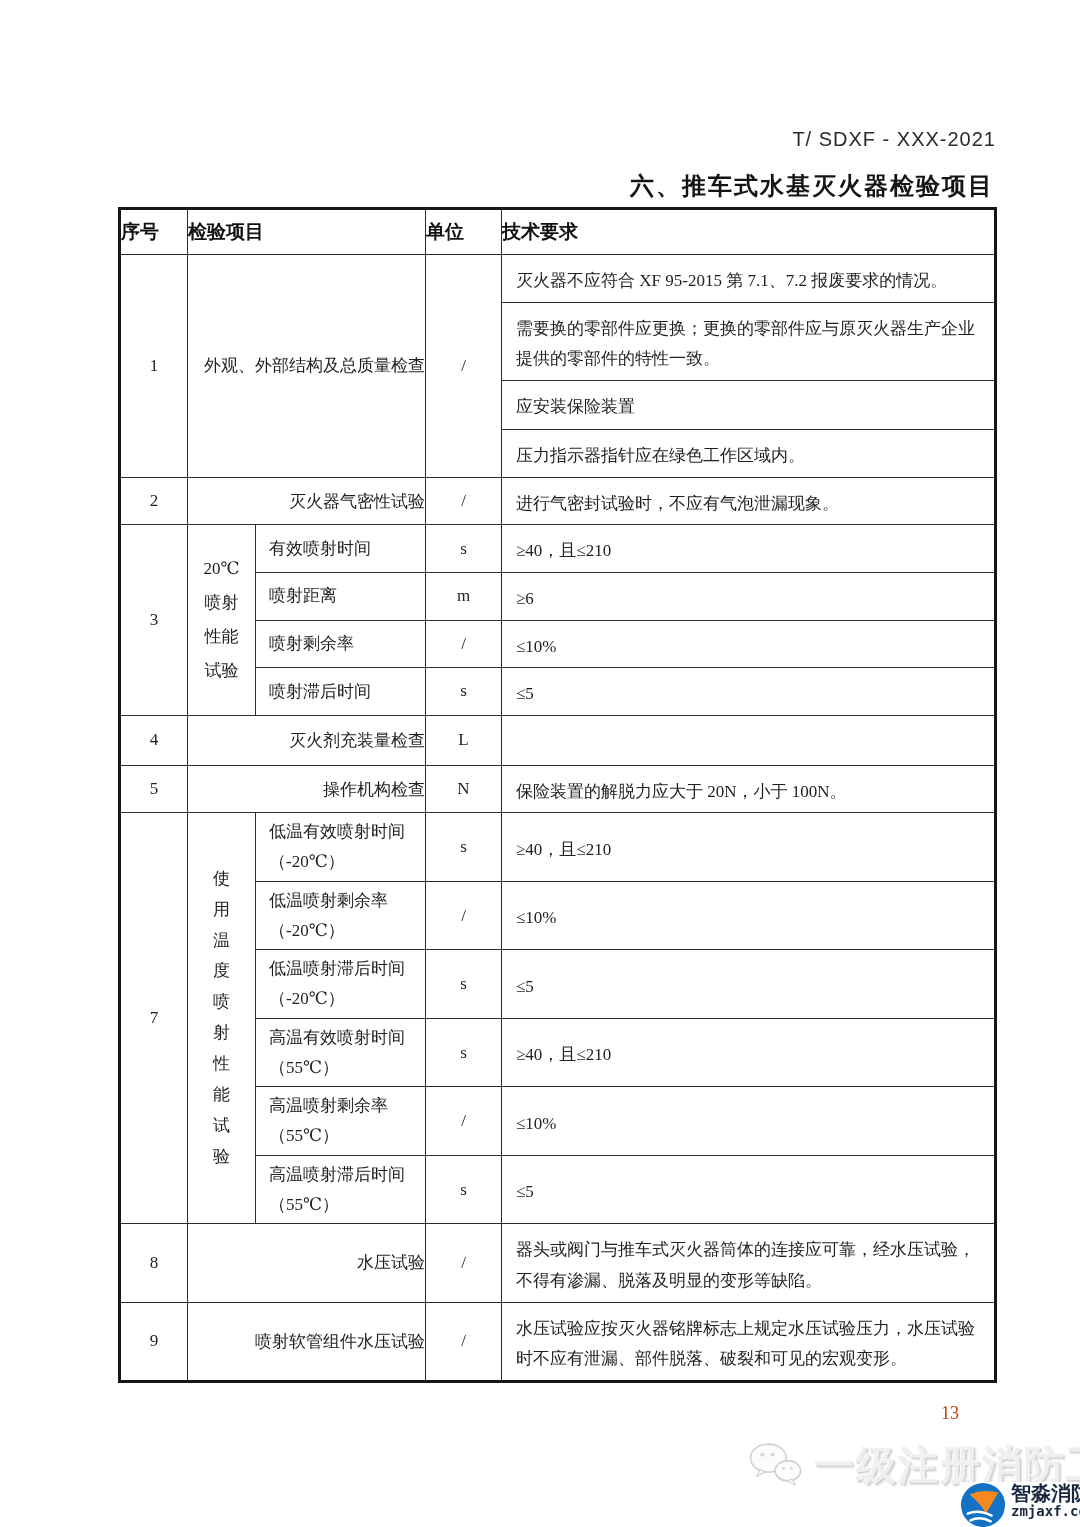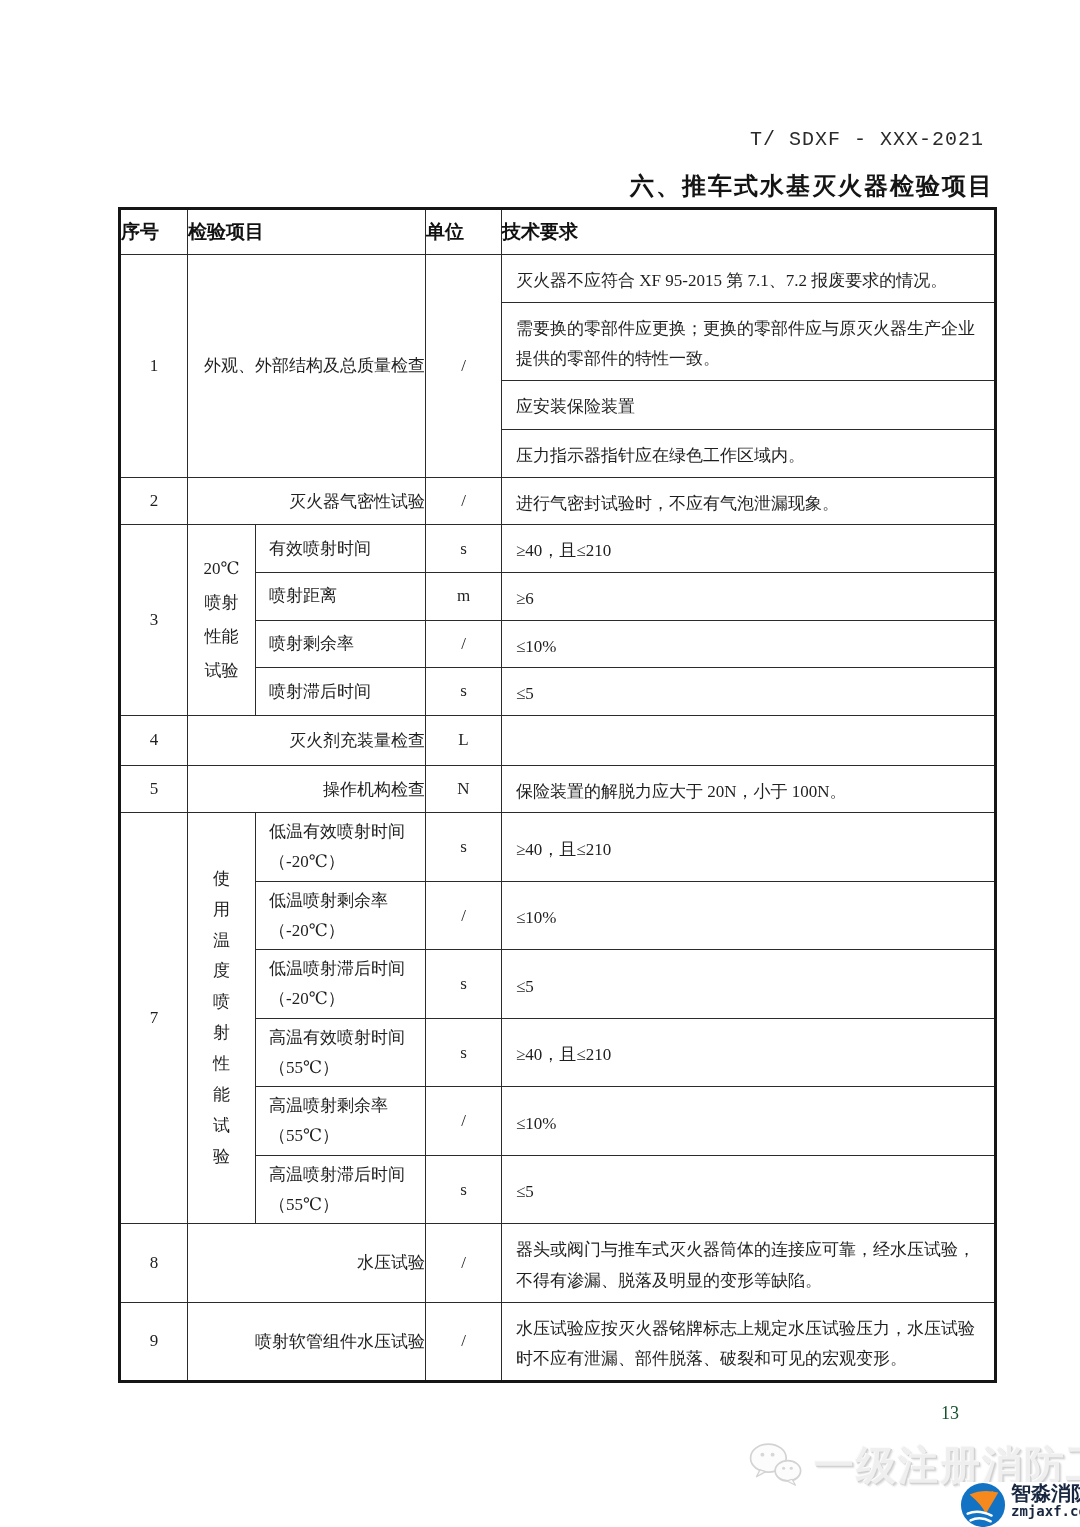--- a/index.html
+++ b/index.html
@@ -9,25 +9,25 @@
     width: 1080px;
     height: 1527px;
     font-family: "Liberation Serif", "DejaVu Serif", serif;
     color: #1f1f1f;
     overflow: hidden;
   }
 
   .doc-code {
     position: absolute;
     top: 128px;
-    right: 96px;
+    right: 84px;
     font-size: 20px;
     letter-spacing: 1px;
     color: #2a2a2a;
-    font-family: Liberation Mono, monospace;
+    font-family: Liberation Sans, sans-serif;
   }
 
   .doc-title {
     position: absolute;
     top: 170px;
     left: 118px;
     width: 876px;
     text-align: right;
     font-size: 24px;
     font-weight: bold;
@@ -80,21 +80,21 @@
   tr.h57 { height: 57px; }
   tr.h58 { height: 58px; }
   tr.h59 { height: 59px; }
   tr.h60 { height: 60px; }
 
   .page-number {
     position: absolute;
     top: 1403px;
     left: 941px;
     font-size: 18px;
-    color: #14532d;
+    color: #c2410c;
   }
 
   .watermark {
     position: absolute;
     top: 1438px;
     left: 748px;
     display: flex;
     align-items: center;
     gap: 10px;
     z-index: 1;

